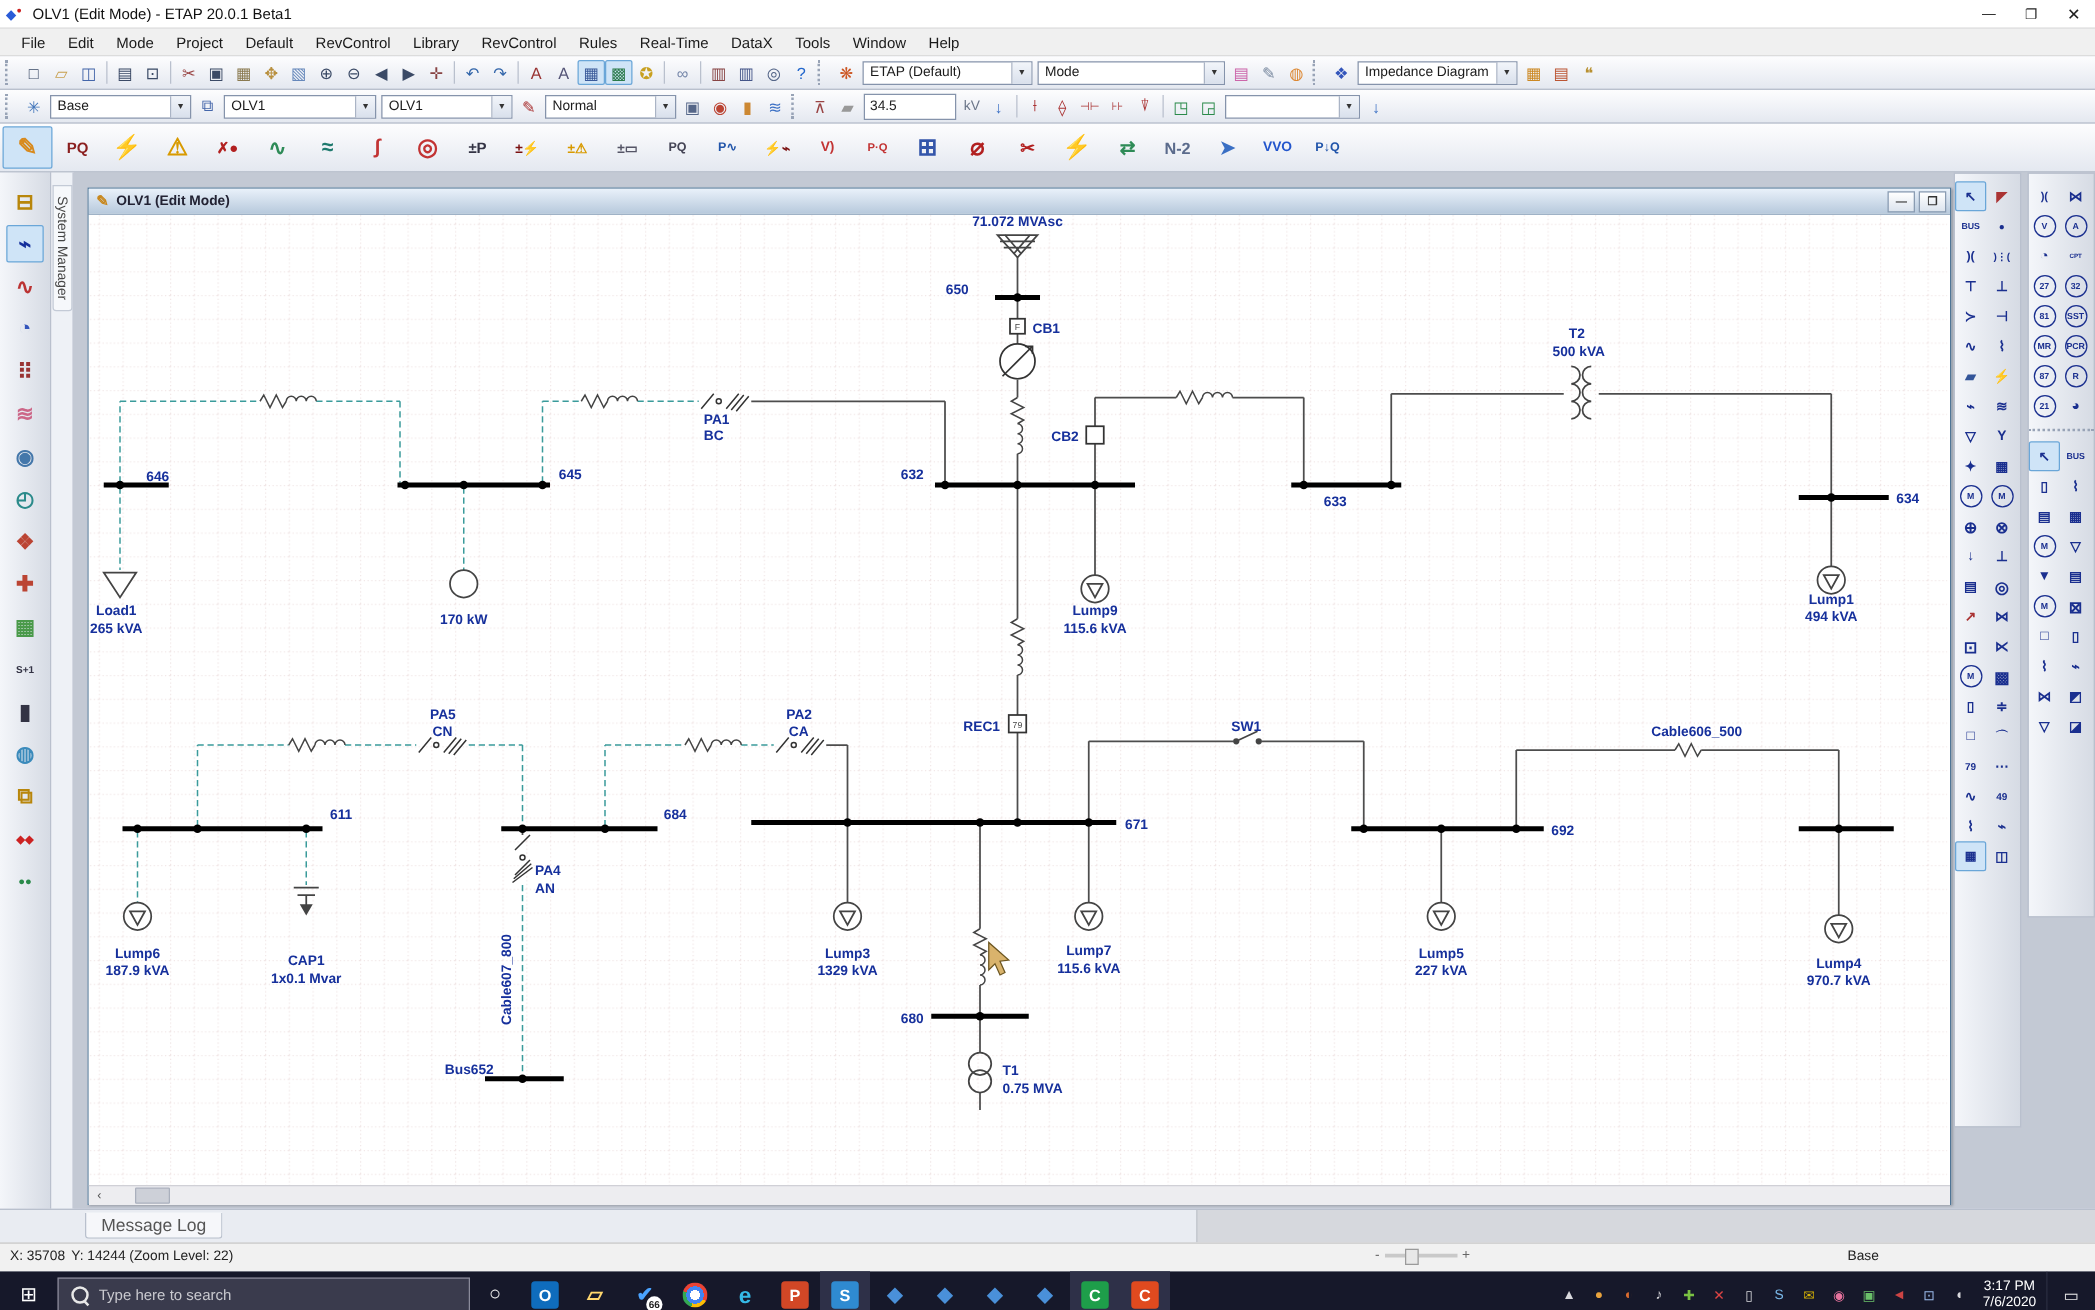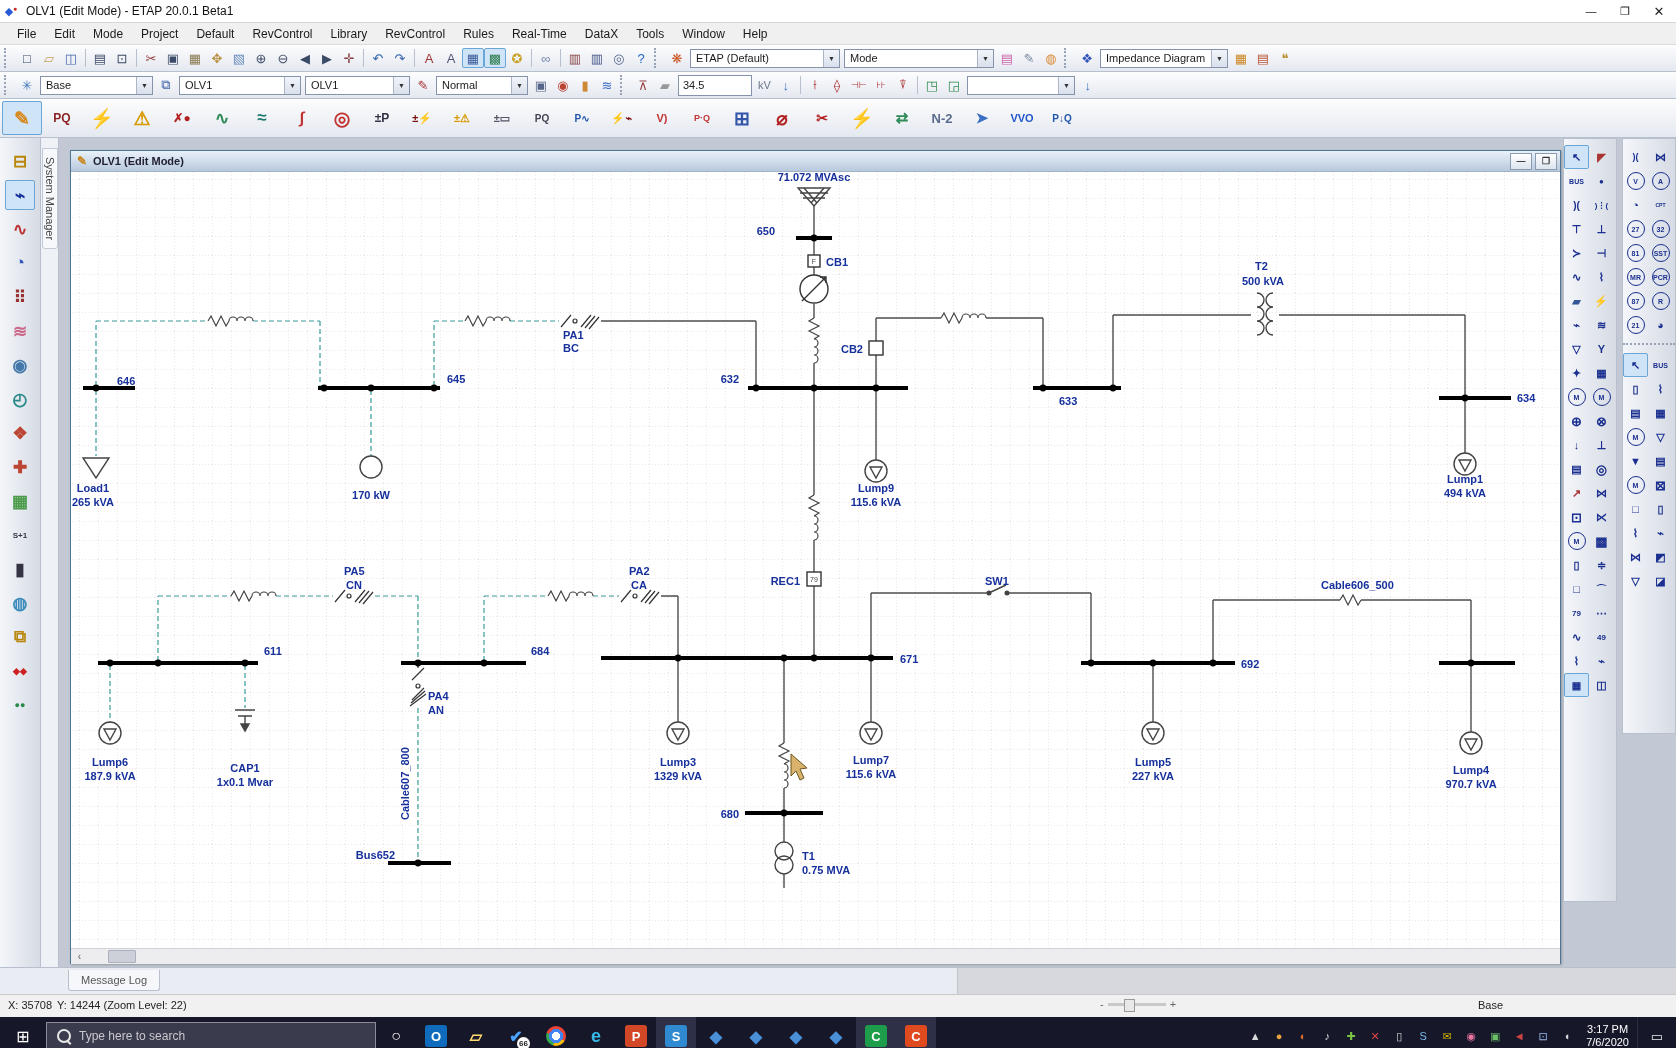--- a/index.html
+++ b/index.html
@@ -60,21 +60,21 @@
   .rpanel.p1{height:756px;}
   .rdico{width:25px;height:24px;display:inline-flex;align-items:center;justify-content:center;font-size:11px;color:#1a2f8f;font-weight:bold;}
   .rdico.sel{background:#cfe4f7;border:1px solid #6aa6d8;box-sizing:border-box;border-radius:2px;}
   .rdico.cir{position:relative;}
   .rdico.cir::before{content:"";position:absolute;width:16px;height:16px;border:1px solid #1a2f8f;border-radius:50%;}
   .rdico.cir{font-size:7px;}
   .pdiv{width:100%;height:8px;border-top:2px dotted #98a3b6;margin-top:6px;}
 
   
   .msglogbar{height:26px;background:#e9ecf2;position:relative;border-top:1px solid #b9c0cd;}
-  .msgtab{position:absolute;left:68px;top:2px;height:20px;padding:0 12px;background:#f6f7fa;border:1px solid #b9c0cd;border-top:none;font-size:11px;color:#555;display:flex;align-items:center;border-radius:0 0 3px 3px;}
+  .msgtab{position:absolute;left:68px;top:2px;height:20px;padding:0 12px;background:#f6f7fa;border:1px solid #b9c0cd;border-top:none;font-size:14px;color:#555;display:flex;align-items:center;border-radius:0 0 3px 3px;}
   .msgright{position:absolute;right:0;top:0;width:718px;height:100%;background:#d6d8dd;border-left:1px solid #c0c4cc;}
 
   .statusbar{height:22px;background:#f1f1f1;border-top:1px solid #c9c9c9;position:relative;font-size:11px;color:#222;}
   .statusbar .sx{position:absolute;left:8px;top:4px;}
   .statusbar .sy{position:absolute;left:57px;top:4px;}
   .statusbar .zoomctl{position:absolute;left:1100px;top:3px;display:flex;align-items:center;gap:4px;color:#666;}
   .zoomtrack{width:58px;height:3px;background:#c9c9c9;position:relative;}
   .zoomthumb{position:absolute;left:16px;top:-4px;width:9px;height:11px;background:#e8e8e8;border:1px solid #9a9a9a;}
   .statusbar .sright{position:absolute;left:1478px;top:4px;}
 
@@ -157,21 +157,21 @@
         <span class="sep"></span>
         <span class="ico" style="color: rgb(136, 68, 68);">▥</span>
         <span class="ico" style="color: rgb(68, 85, 136);">▥</span>
         <span class="ico" style="color: rgb(85, 102, 136);">◎</span>
         <span class="ico" style="color: rgb(34, 102, 204);">?</span>
       </span>
     <span class="igroup">
         <span class="grip"></span>
         <span class="ico" style="color: rgb(204, 85, 34);">❋</span>
       </span>
-    <div class="combo" style="width:150px">
+    <div class="combo" style="width:136px">
         <span>ETAP (Default)</span>
         <span class="arr">▼</span>
       </div>
     <div class="combo" style="width:150px">
         <span>Mode</span>
         <span class="arr">▼</span>
       </div>
     <span class="igroup">
         <span class="ico" style="color: rgb(204, 102, 170);">▤</span>
         <span class="ico" style="color: rgb(122, 138, 160);">✎</span>
@@ -208,21 +208,21 @@
         <span>OLV1</span>
         <span class="arr">▼</span>
       </div>
     <div class="combo" style="width:105px">
         <span>OLV1</span>
         <span class="arr">▼</span>
       </div>
     <span class="igroup">
         <span class="ico" style="color: rgb(170, 51, 51);">✎</span>
       </span>
-    <div class="combo" style="width:92px">
+    <div class="combo" style="width:105px">
         <span>Normal</span>
         <span class="arr">▼</span>
       </div>
     <span class="igroup">
         <span class="ico" style="color: rgb(85, 102, 136);">▣</span>
         <span class="ico" style="color: rgb(187, 68, 51);">◉</span>
         <span class="ico" style="color: rgb(204, 136, 51);">▮</span>
         <span class="ico" style="color: rgb(58, 111, 196);">≋</span>
         <span class="grip"></span>
         <span class="ico" style="color: rgb(153, 68, 68);">⊼</span>

